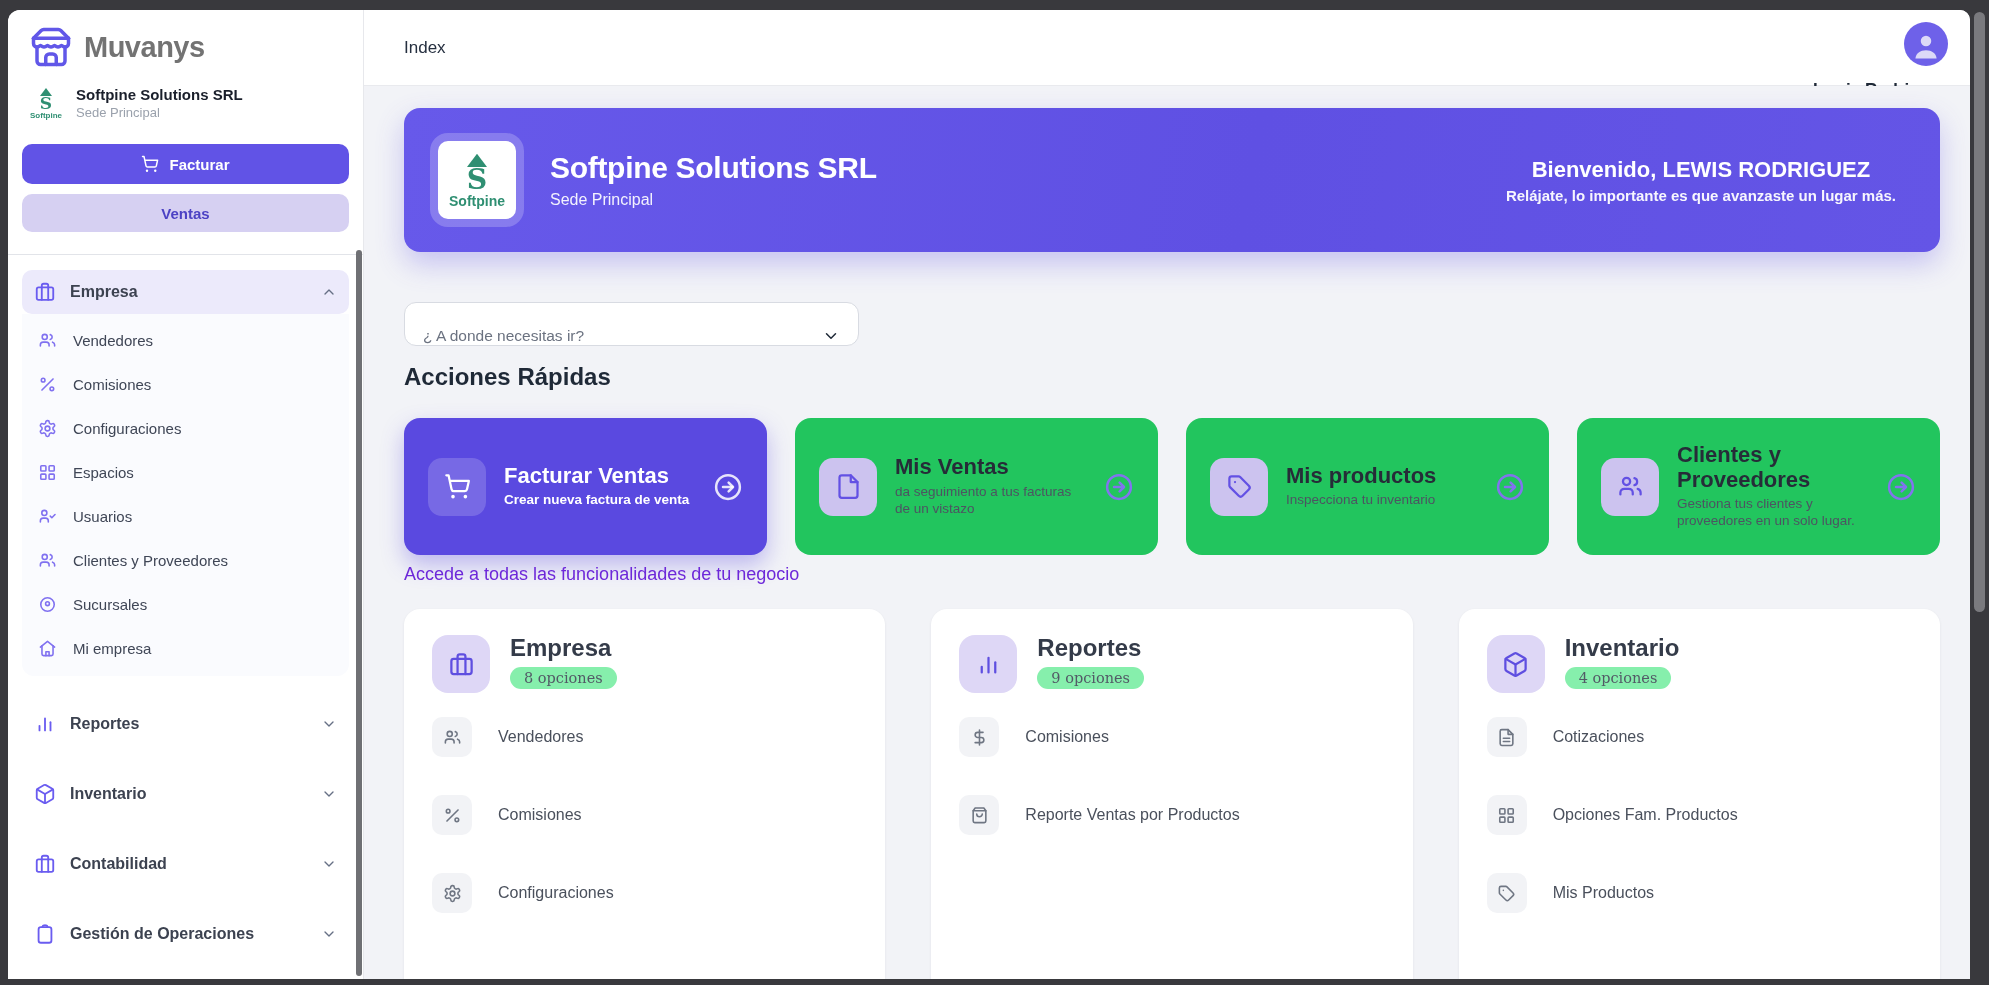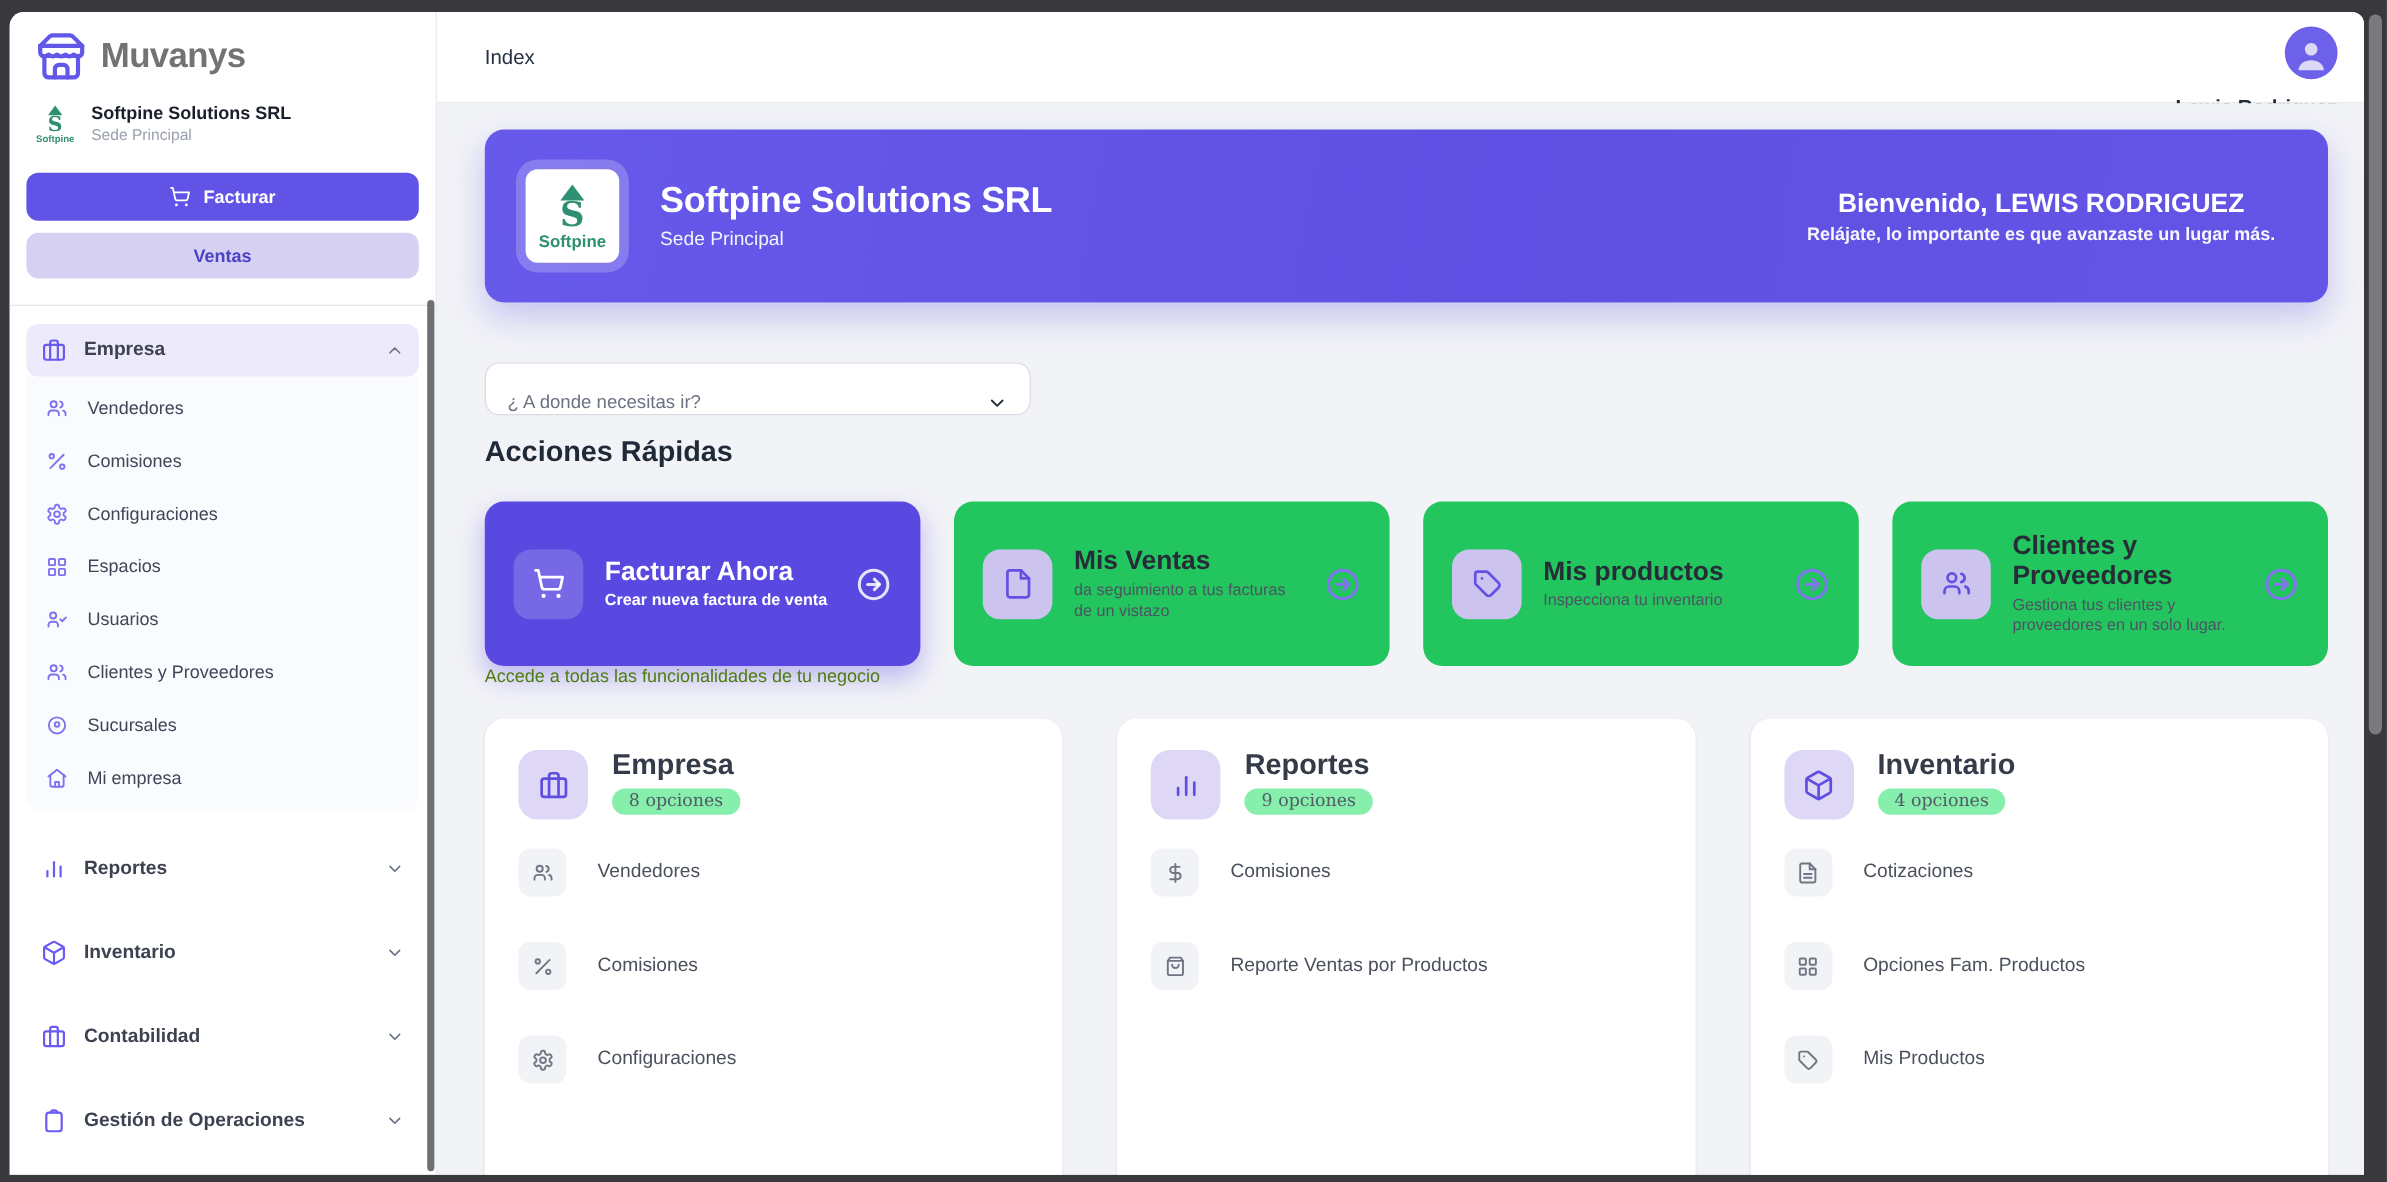--- a/index.html
+++ b/index.html
@@ -102,21 +102,21 @@
   .qc-text { margin-left:18px; max-width:196px; }
   .qc-title { font-size:22px; font-weight:700; color:#262c38; line-height:1.12; max-width:175px; }
   .qcard.primary .qc-title { color:#fff; }
   .qc-sub { font-size:13.5px; font-weight:500; color:#4d5462; margin-top:4px; line-height:1.25; max-width:188px; }
   .qcard.primary .qc-sub { color:#fff; font-weight:600; }
   .qc-arrow { margin-left:auto; width:30px; height:30px; color:#8273ee; flex:0 0 auto; }
   .qcard.primary .qc-arrow { color:rgba(255,255,255,.85); }
 
   
   .modules-heading { margin-top:54px; font-size:26px; font-weight:700; color:#1f2937; line-height:34px; }
-  .modules-sub { font-size:15px; color:#4d7c0f; line-height:18px; margin-top:0; }
+  .modules-sub { font-size:18px; color:#6d28d9; line-height:18px; margin-top:10px; }
   .module-row { margin-top:26px; display:grid; grid-template-columns:repeat(3,1fr); gap:46px; }
   .mcard { background:#fff; border-radius:16px; padding:26px 28px; height:420px;
       box-shadow:0 1px 3px rgba(16,24,40,.07); }
   .mc-head { display:flex; align-items:flex-start; gap:20px; }
   .mc-iconbox { width:58px; height:58px; border-radius:16px; background:#ded7f6; display:flex;
       align-items:center; justify-content:center; flex:0 0 auto; }
   .mc-iconbox .icon { width:27px; height:27px; color:#5f4fe0; }
   .mc-title { font-size:24px; font-weight:600; color:#343b49; line-height:1.05; }
   .mc-badge { display:inline-block; margin-top:7px; font-family:"DejaVu Serif", serif; font-size:14.5px;
       color:#525a66; background:#86efac; border-radius:999px; padding:3px 14px; }
@@ -411,21 +411,21 @@
           <div class="qc-iconbox">
             <span class="icon">
                 <svg viewBox="0 0 24 24" fill="none" stroke="currentColor" stroke-width="2" stroke-linecap="round" stroke-linejoin="round">
                   <circle cx="8" cy="21" r="1.6" fill="currentColor" stroke="none"></circle>
                   <circle cx="19" cy="21" r="1.6" fill="currentColor" stroke="none"></circle>
                   <path d="M2.05 2.05h2l2.66 12.42a2 2 0 0 0 2 1.58h9.78a2 2 0 0 0 1.95-1.57l1.65-7.43H5.12"></path>
                 </svg>
               </span>
           </div>
           <div class="qc-text">
-            <div class="qc-title">Facturar Ahora</div>
+            <div class="qc-title">Facturar Ventas</div>
             <div class="qc-sub">Crear nueva factura de venta</div>
           </div>
           <span class="icon qc-arrow">
               <svg viewBox="0 0 24 24" fill="none" stroke="currentColor" stroke-width="2" stroke-linecap="round" stroke-linejoin="round">
                 <circle cx="12" cy="12" r="9.5"></circle>
                 <path d="M8 12h7.5"></path>
                 <path d="m12.5 8.5 3.5 3.5-3.5 3.5"></path>
               </svg>
             </span>
         </div>

